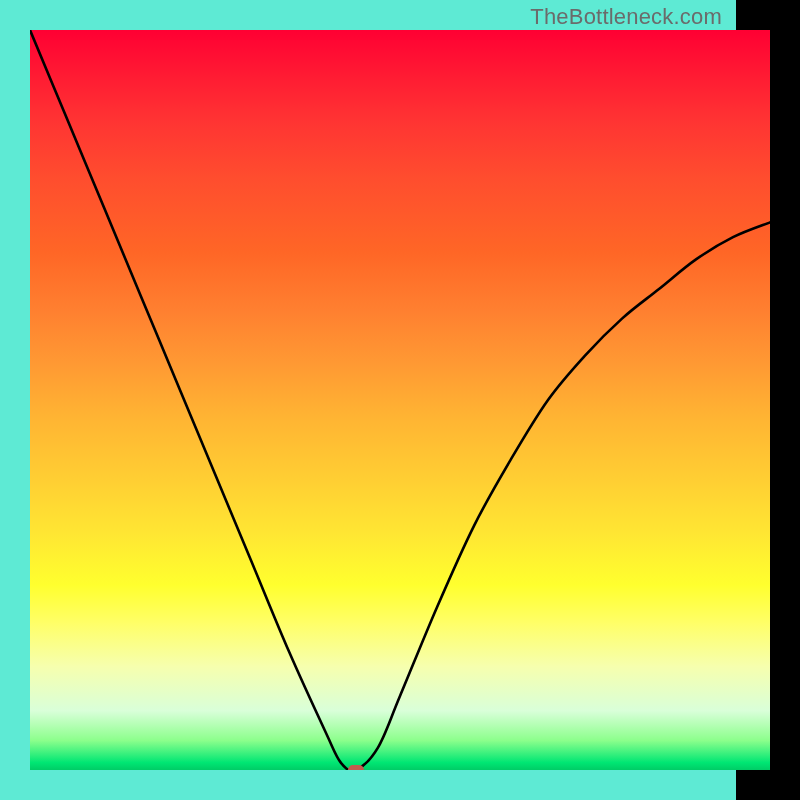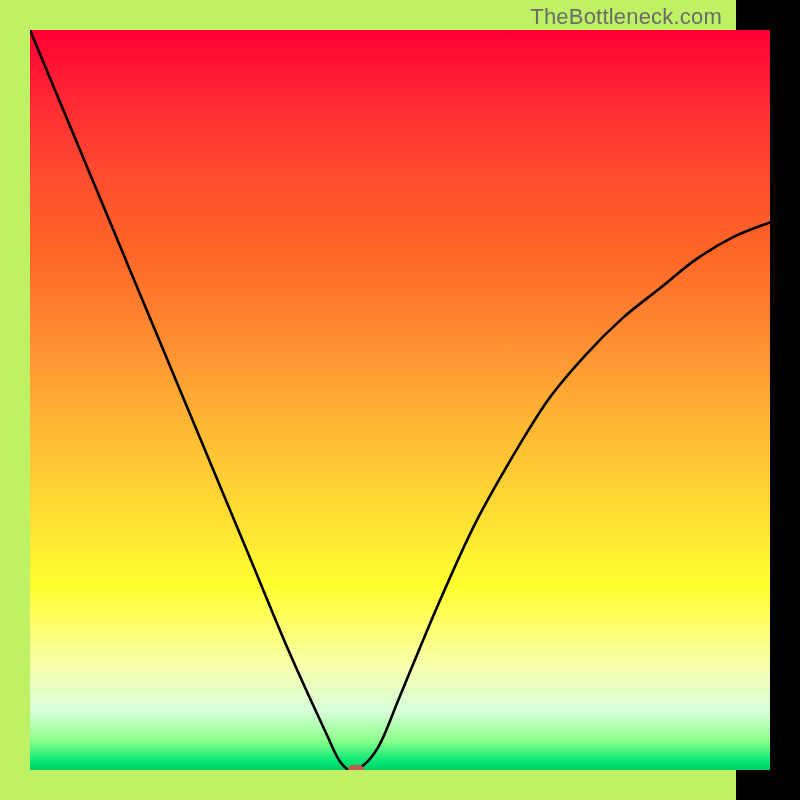--- a/index.html
+++ b/index.html
@@ -8,21 +8,21 @@
     width: 800px;
     height: 800px;
     background: #000;
     overflow: hidden;
     font-family: Arial, Helvetica, sans-serif;
   }
   .frame {
     position: relative;
     width: 736px;
     height: 800px;
-    background: #bef264;
+    background: #5eead4;
   }
   .watermark {
     position: absolute;
     top: 4px;
     right: 14px;
     font-size: 22px;
     color: #6b6b6b;
     font-weight: 500;
     letter-spacing: 0.2px;
     z-index: 10;

